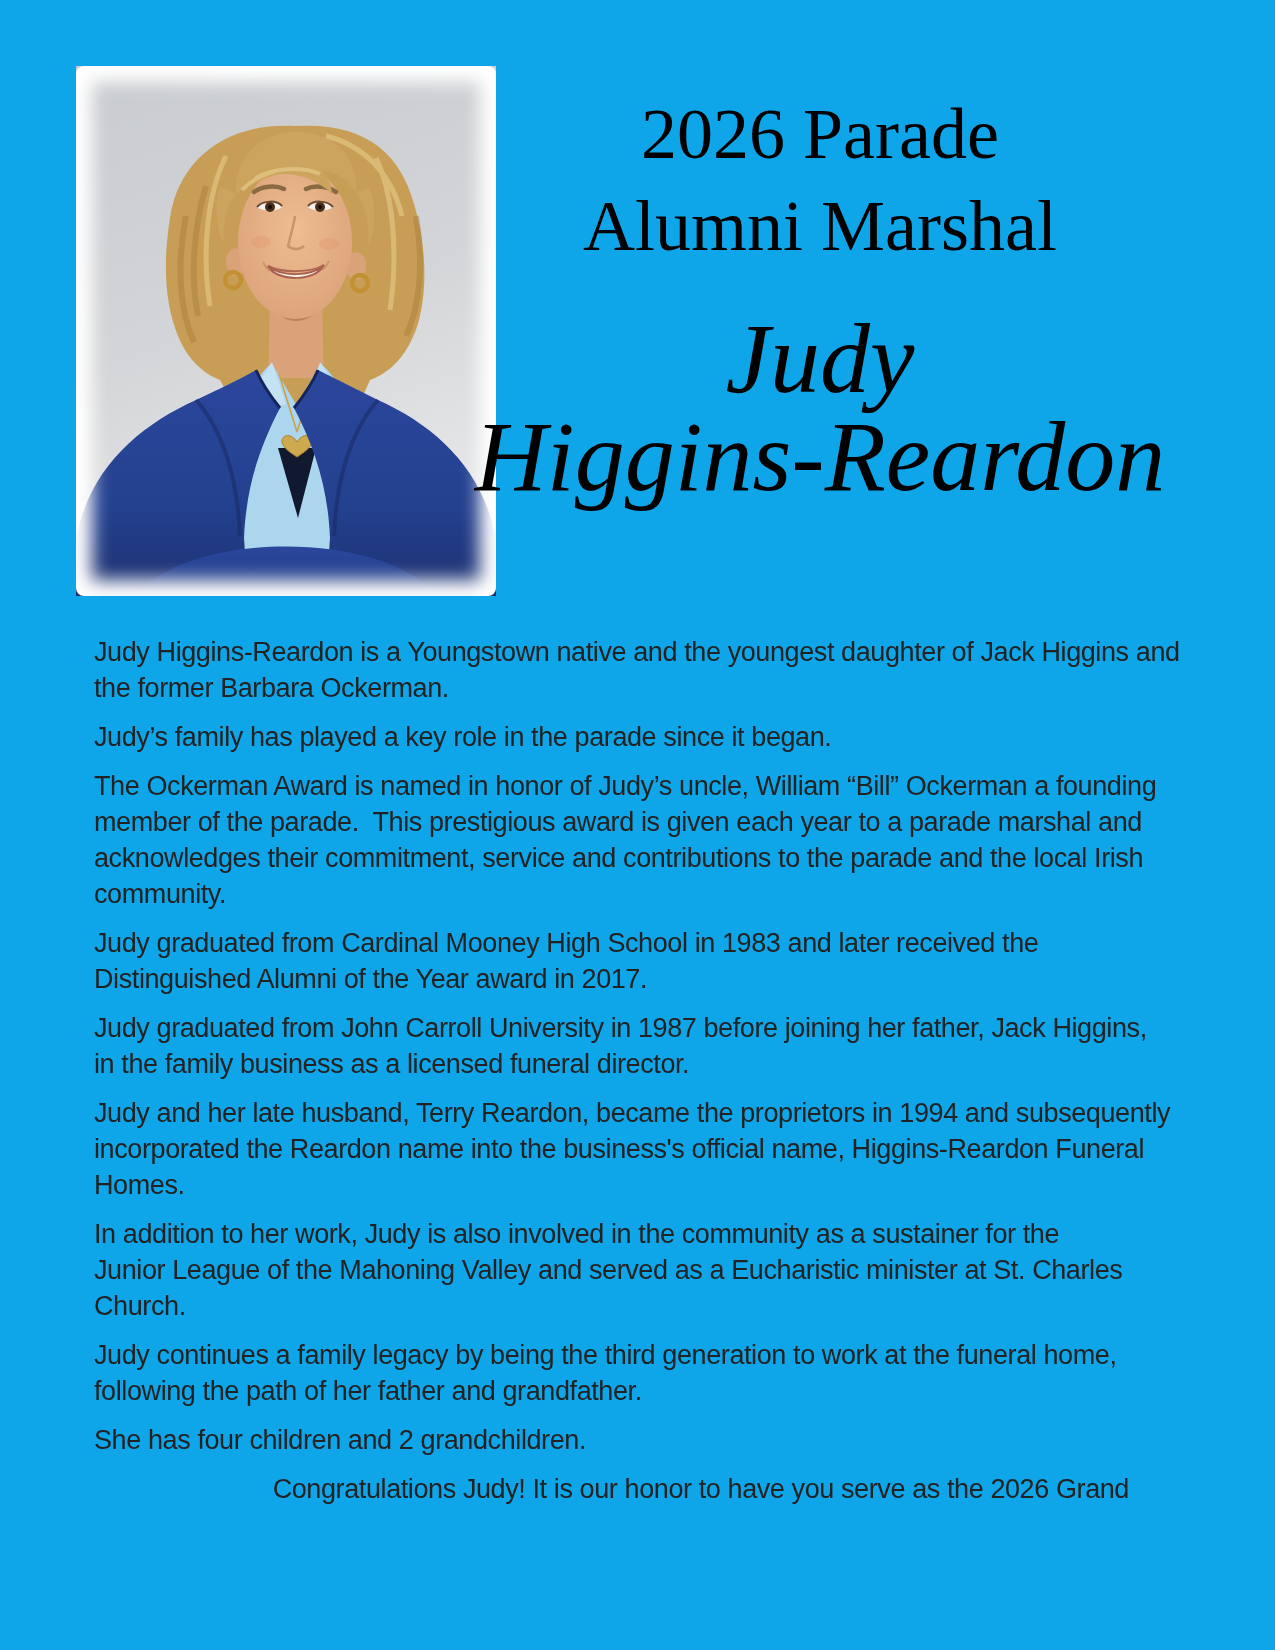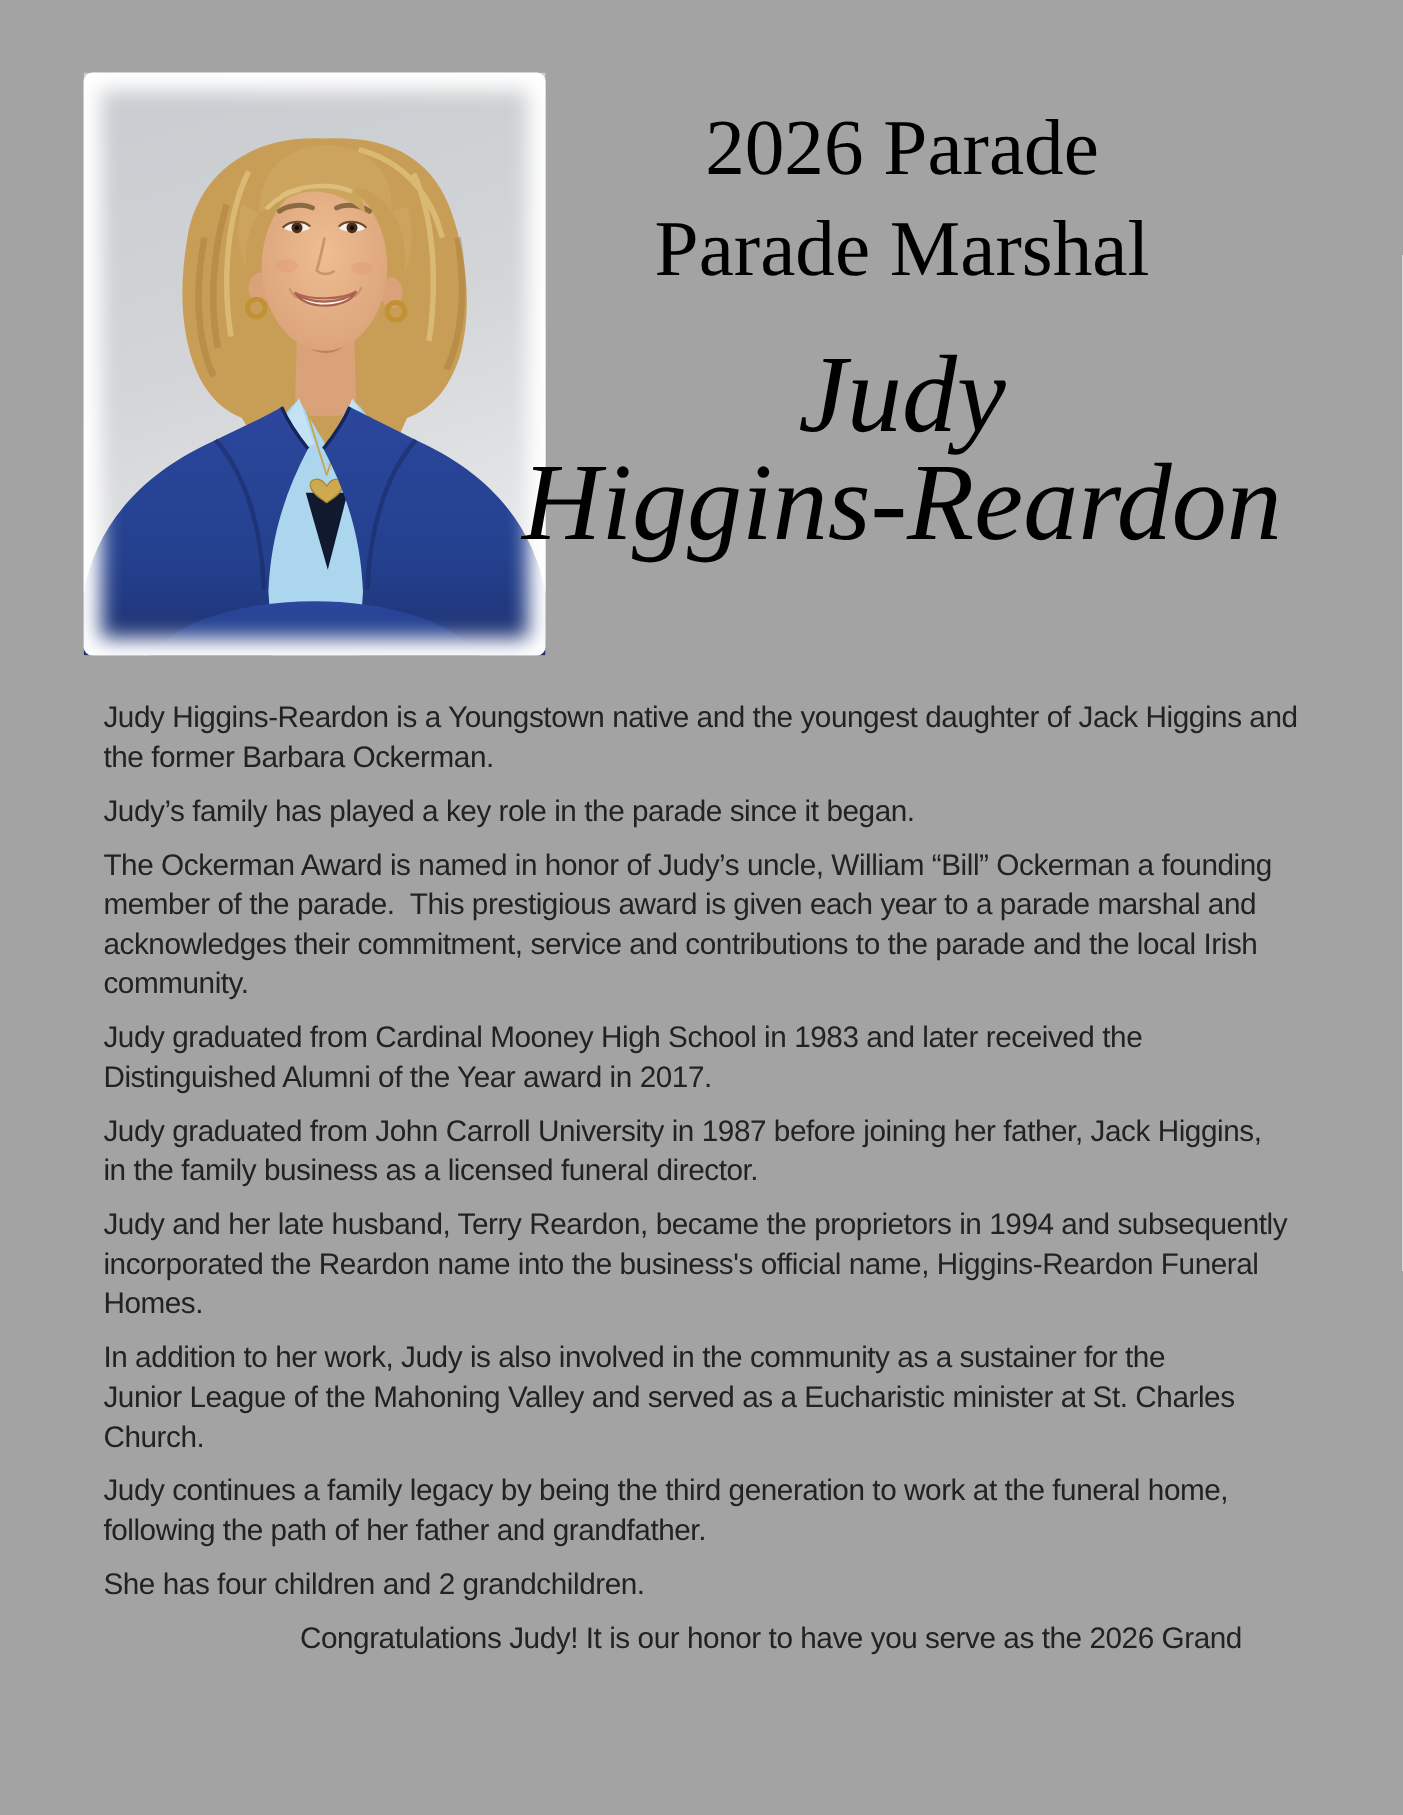--- a/index.html
+++ b/index.html
@@ -1,19 +1,19 @@
 <!DOCTYPE html>
 <html><head>
 <meta charset="utf-8">
 <style>
   html,body{margin:0;padding:0;background:#ffffff;}
   .page{
     position:relative;
     width:1275px;height:1650px;
-    background:#a3a3a3;
+    background:#0ea5e9;
     font-family:"Liberation Sans", sans-serif;
     overflow:hidden;
   }
   
   .photo{
     position:absolute;left:76px;top:66px;width:420px;height:530px;
   }
   .photo svg{display:block;width:100%;height:100%;}
   .photo .feather{
     position:absolute;inset:0;
@@ -130,21 +130,21 @@
       <path d="M160,128 C150,140 146,160 148,178 C140,160 138,140 144,120 Z" fill="#cda45e"></path>
       <path d="M280,126 C290,140 294,162 292,182 C300,162 300,140 294,122 Z" fill="#cda45e"></path>
       <path d="M180,112 C196,102 226,100 244,108 M166,124 C176,114 188,108 198,106" stroke="#e9d08f" stroke-width="4" fill="none" opacity="0.6"></path>
     </svg>
     <div class="feather"></div>
   </div>
 
   <div class="title-block">
     <div class="heading">
       <div>2026 Parade</div>
-      <div>Parade Marshal</div>
+      <div>Alumni Marshal</div>
     </div>
     <div class="name">
       <div>Judy</div>
       <div>Higgins-Reardon</div>
     </div>
   </div>
 
   <div class="body-copy">
     <p>Judy Higgins-Reardon is a Youngstown native and the youngest daughter of Jack Higgins and
 the former Barbara Ockerman.</p>

